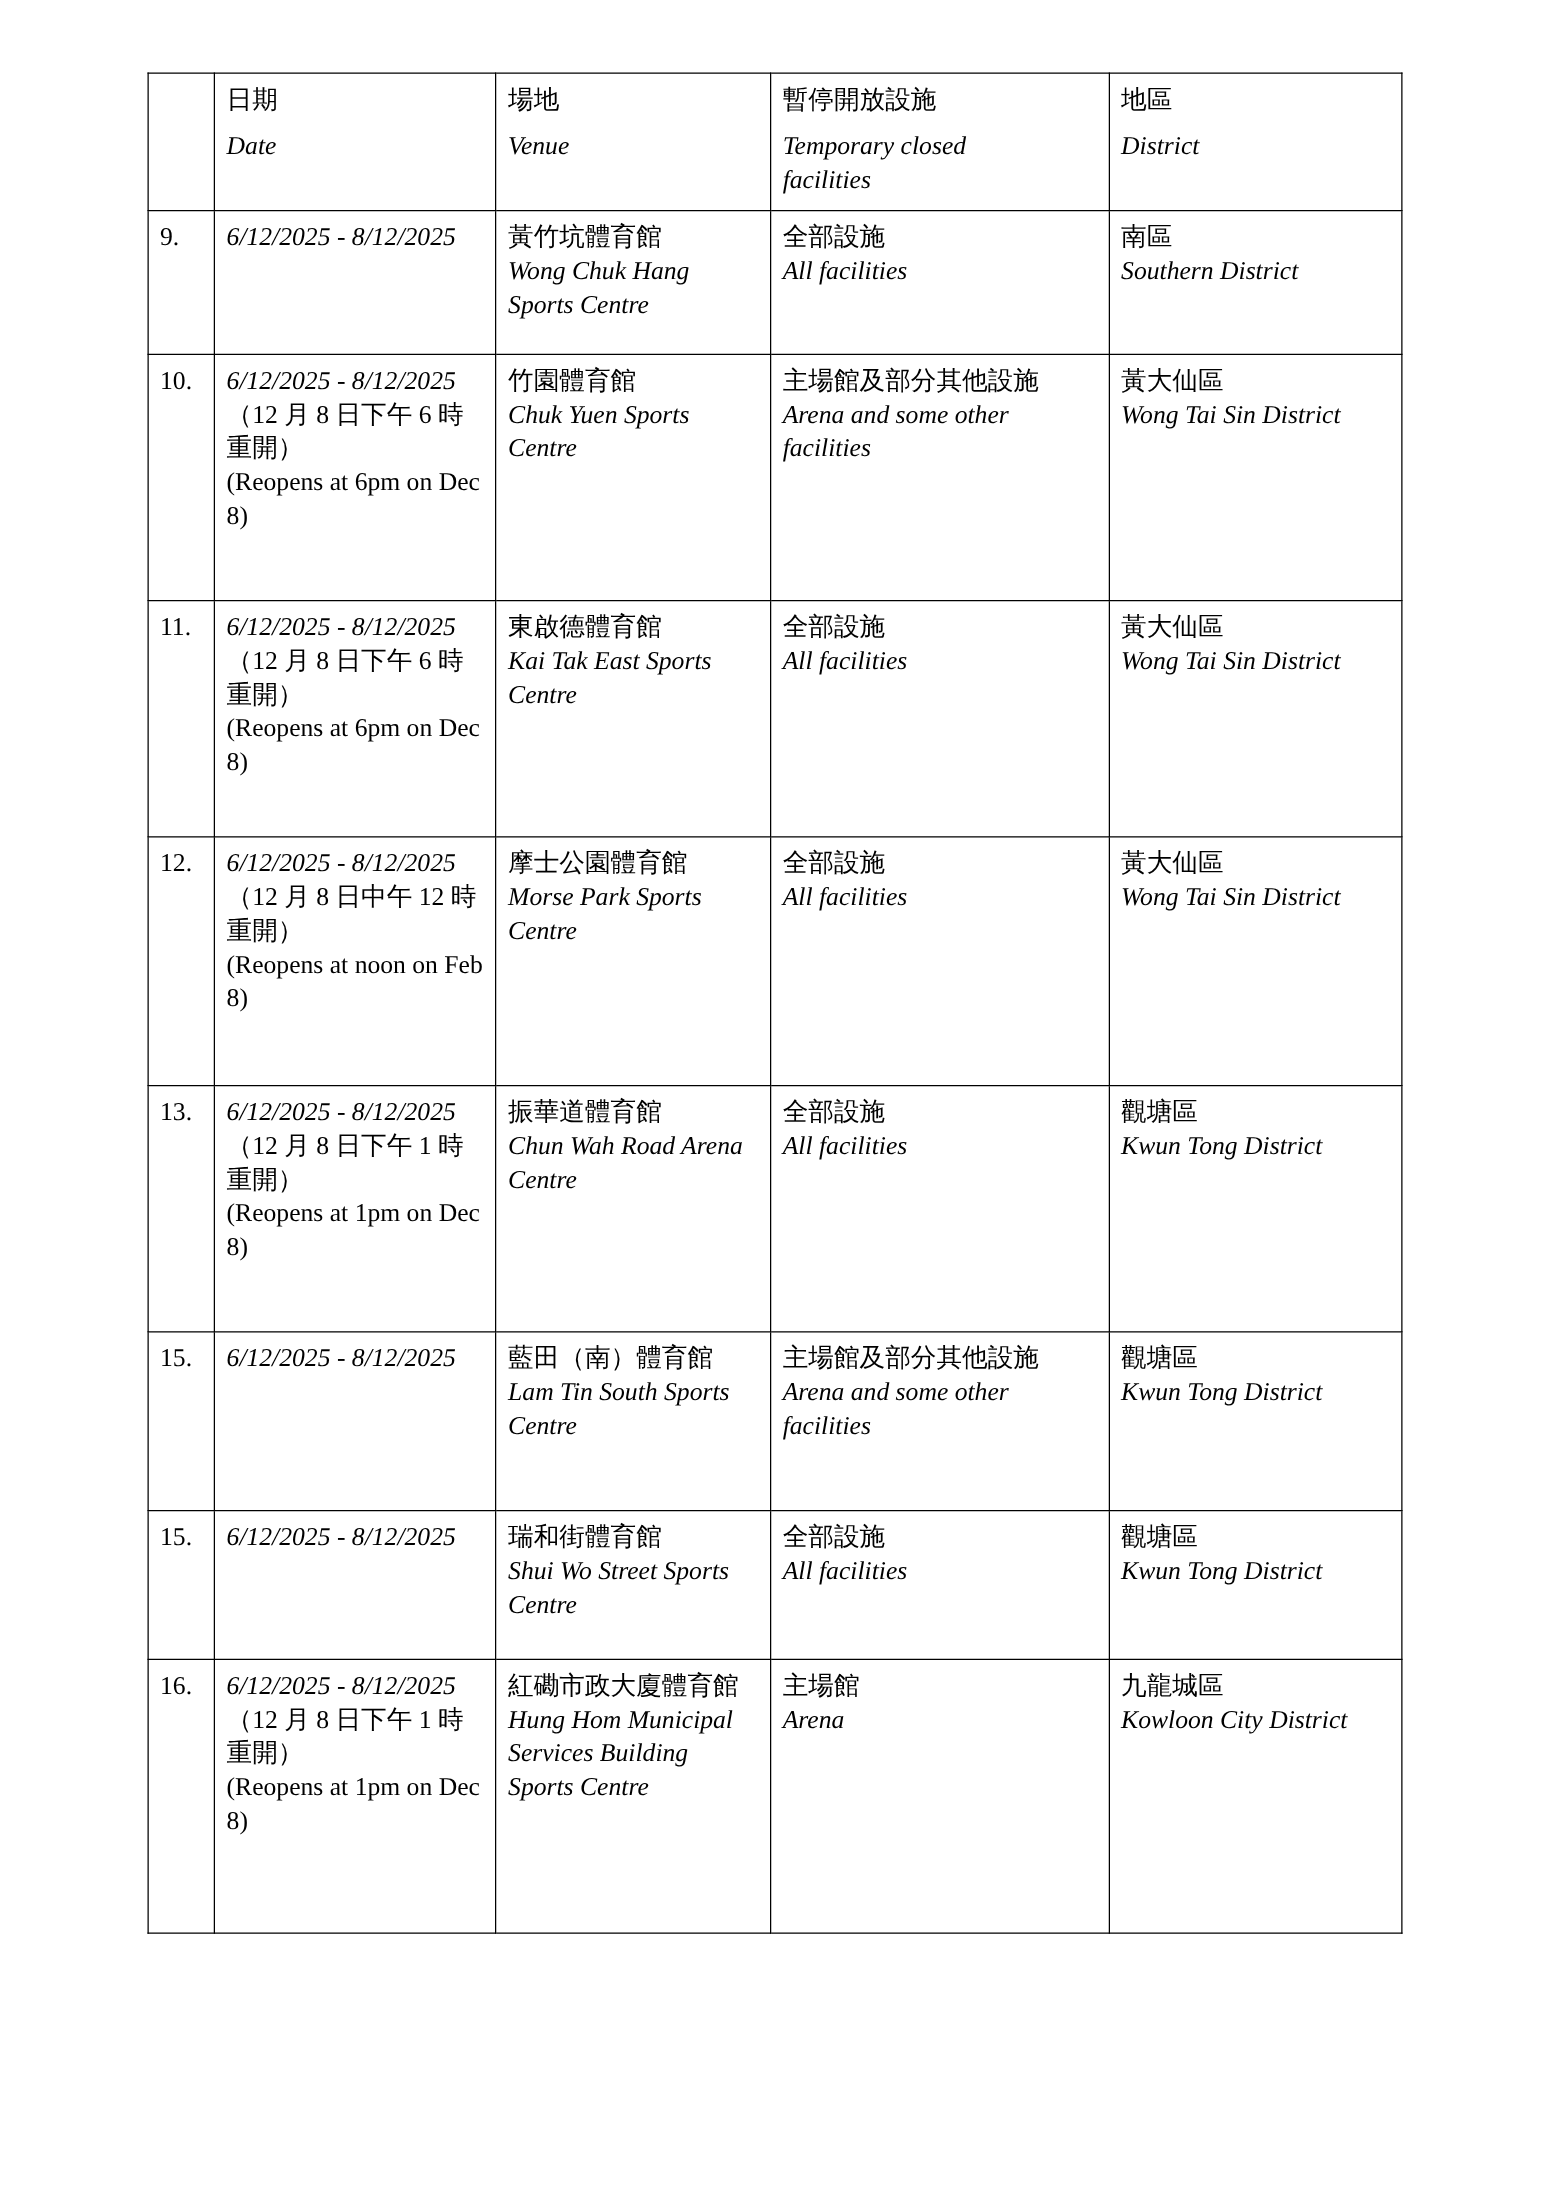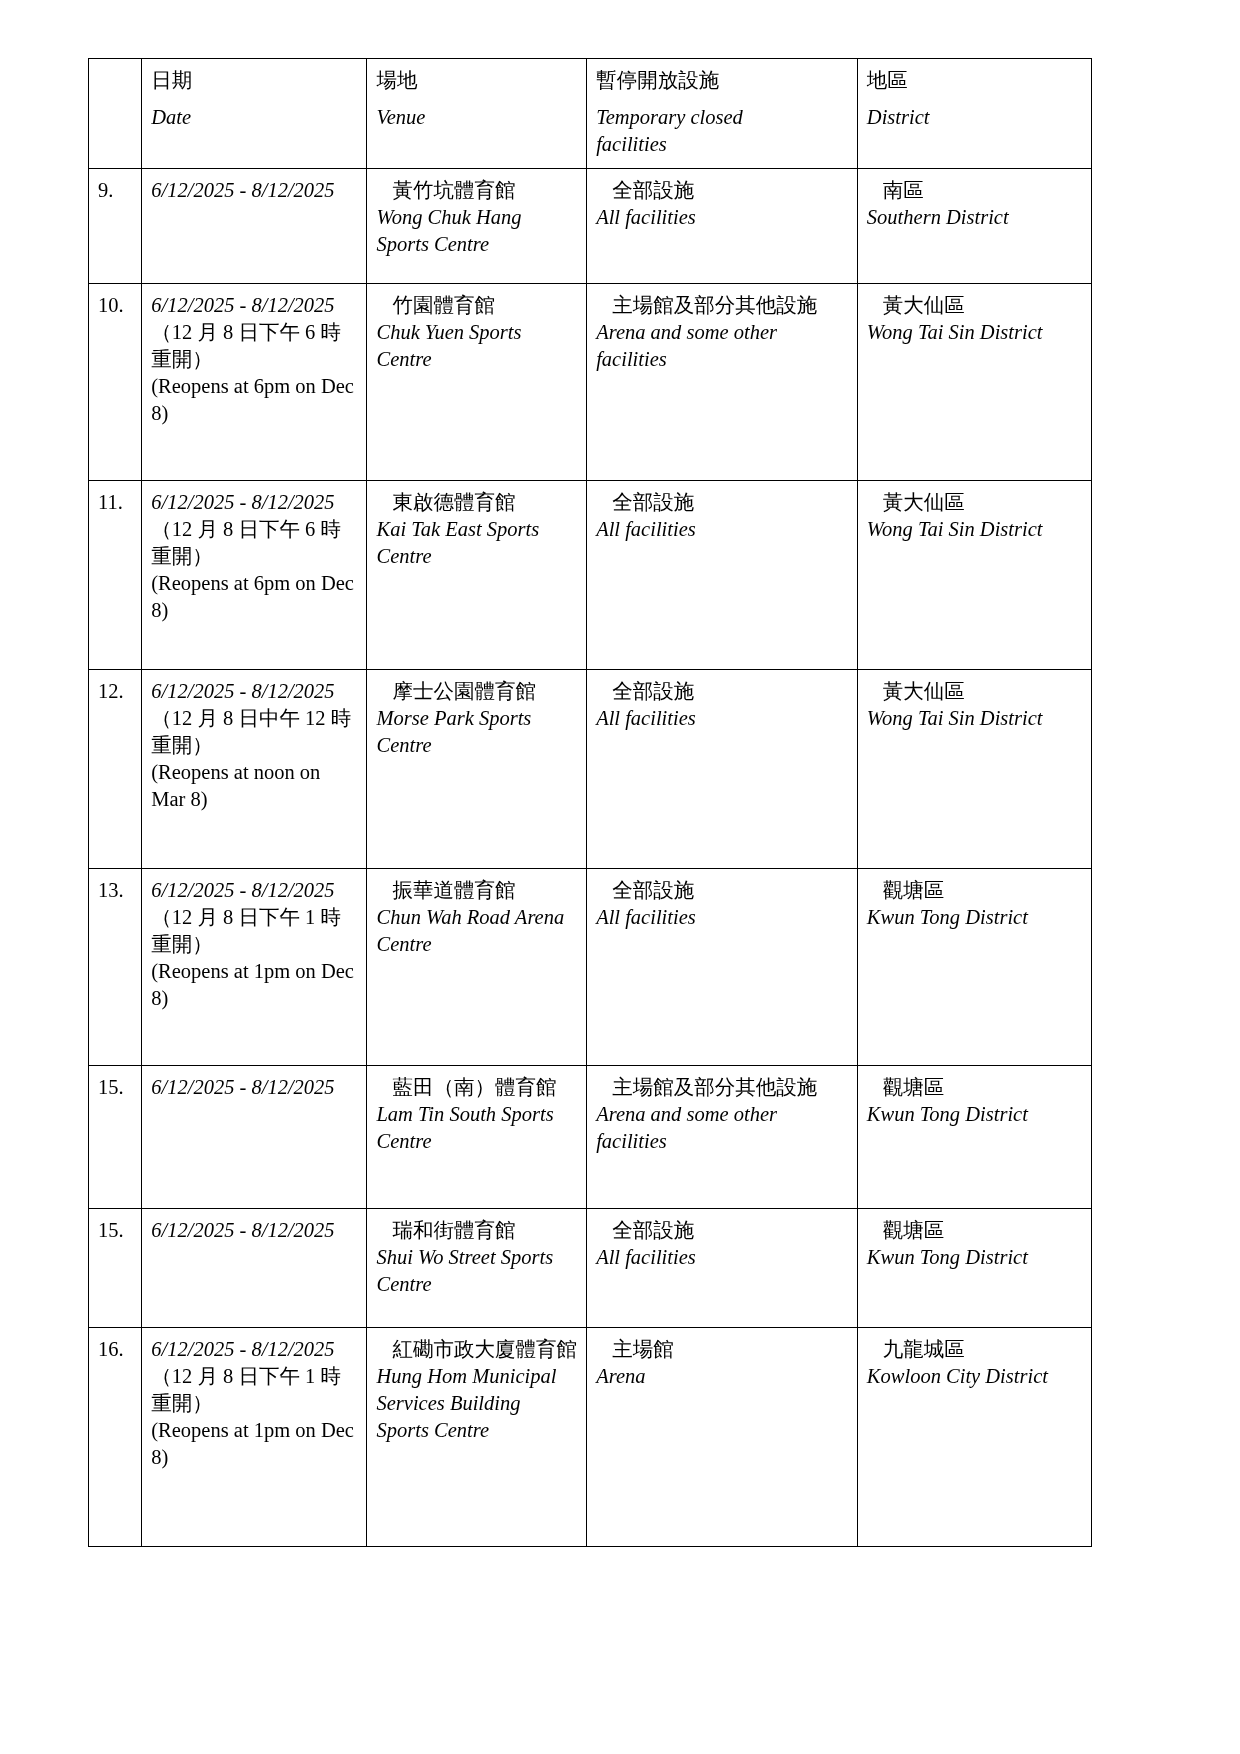--- a/index.html
+++ b/index.html
@@ -10,21 +10,21 @@
   body {
     width: 1240px;
     height: 1754px;
     font-family: "Liberation Serif", "DejaVu Serif", serif;
     color: #000000;
   }
   .page {
     box-sizing: border-box;
     width: 1056px;
     height: 1754px;
-    padding: 58px 118px 0 88px;
+    padding: 58px 118px 0 118px;
   }
   table.closure-table {
     border-collapse: collapse;
     width: 1004px;
     table-layout: fixed;
   }
   table.closure-table td,
   table.closure-table th {
     border: 1px solid #000000;
     vertical-align: top;
@@ -46,21 +46,21 @@
     padding-bottom: 14px;
   }
   thead td .hdr-line { display: block; font-style: italic; }
   thead td .hdr-zh { display: block; margin-bottom: 10px; }
 
   td.num {
     text-align: right;
     padding-right: 8px;
     padding-left: 2px;
   }
-  .zh { display: block; margin-left: 16px; }
+  .zh { display: block; }
   .en { display: block; font-style: italic; }
   .zh-note { display: block; }
   .en-note { display: block; }
 
   
   tbody tr.r9  td { height: 96px; }
   tbody tr.r10 td { height: 178px; }
   tbody tr.r11 td { height: 170px; }
   tbody tr.r12 td { height: 180px; }
   tbody tr.r13 td { height: 178px; }
@@ -165,21 +165,21 @@
           <span class="zh">黃大仙區</span>
           <span class="en">Wong Tai Sin District</span>
         </td>
       </tr>
 
       <tr class="r12">
         <td class="num">12.</td>
         <td>
           <span class="en">6/12/2025 - 8/12/2025</span>
           <span class="zh-note">（12 月 8 日中午 12 時重開）</span>
-          <span class="en-note">(Reopens at noon on Mar 8)</span>
+          <span class="en-note">(Reopens at noon on Feb 8)</span>
         </td>
         <td>
           <span class="zh">摩士公園體育館</span>
           <span class="en">Morse Park Sports Centre</span>
         </td>
         <td>
           <span class="zh">全部設施</span>
           <span class="en">All facilities</span>
         </td>
         <td>

